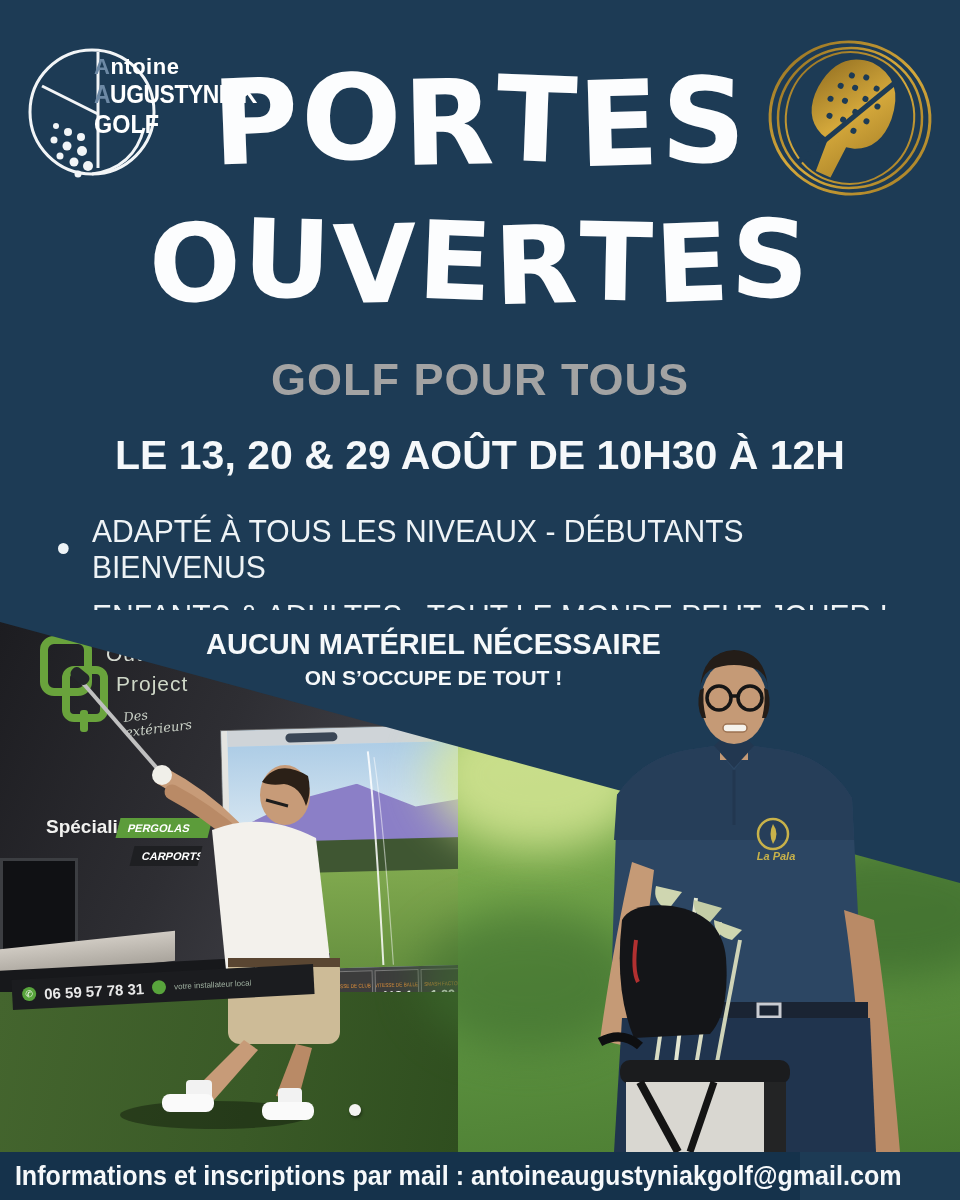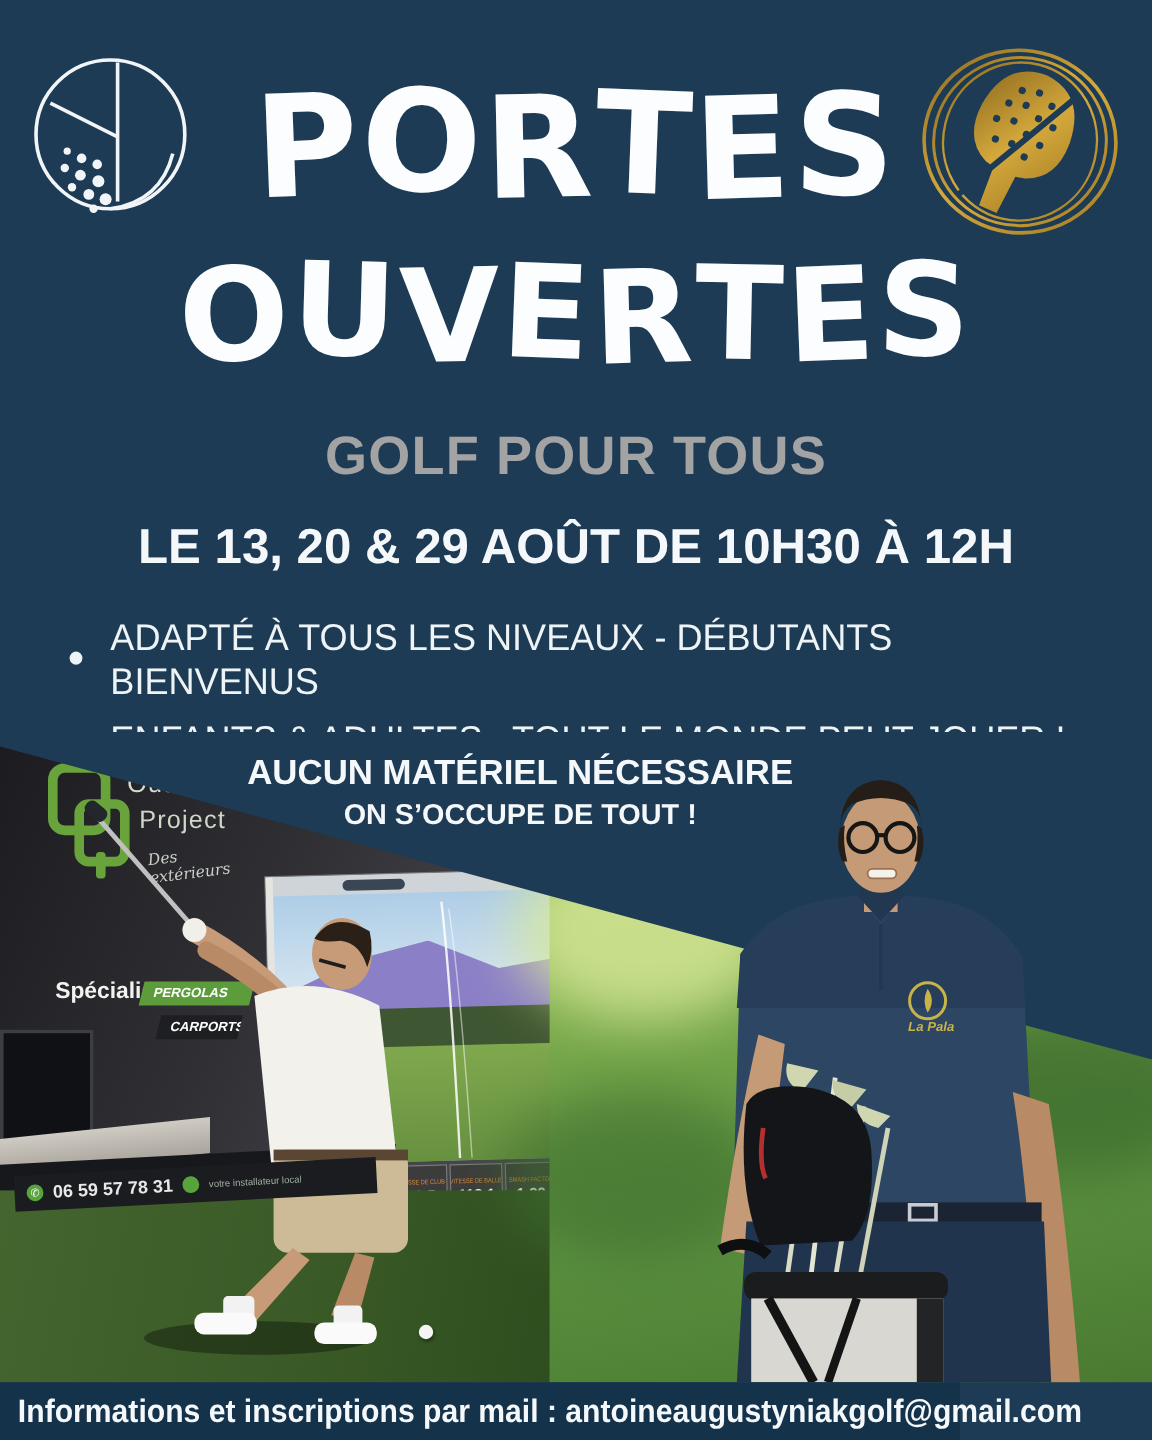--- a/index.html
+++ b/index.html
@@ -31,21 +31,21 @@
     font-size:45px;font-weight:bold;letter-spacing:1px;}
   .dateline{left:0;top:432px;width:960px;text-align:center;color:#f5f8fa;
     font-size:41px;font-weight:bold;}
 
   .bullets{left:58px;top:514px;width:870px;color:#eef3f6;font-size:31px;}
   .bullet-row{display:flex;align-items:baseline;margin-bottom:13px;transform:scaleX(.97);transform-origin:left;}
   .bullet-dot{width:11px;height:11px;border-radius:50%;background:#eef3f6;margin:0 24px 4px 0;flex:none;align-self:center;}
 
   .note{left:0;width:867px;text-align:center;color:#f5f8fa;font-weight:bold;z-index:10;}
   .note1{top:628px;font-size:29px;}
-  .note2{top:666px;font-size:24px;}
+  .note2{top:666px;font-size:21px;}
 
   
   .photos{left:0;top:610px;width:960px;height:542px;overflow:hidden;z-index:1;}
   .navy-wedge{left:0;top:0;width:960px;height:542px;background:#1d3b55;
     clip-path:polygon(0 0,960px 0,960px 273px,0 12px);z-index:5;}
 
   
   .photo-left{left:0;top:0;width:458px;height:542px;z-index:2;
     background:linear-gradient(115deg,#1c1c20 0%,#2e2e33 40%,#44444b 75%,#55555c 100%);}
   .op-logo{left:40px;top:26px;}
@@ -123,20 +123,25 @@
         <circle cx="55" cy="97" r="4"></circle>
       <circle cx="28" cy="100" r="3.5"></circle>
         <circle cx="41" cy="106" r="4.5"></circle>
         <circle cx="56" cy="111" r="5"></circle>
       <circle cx="34" cy="116" r="3.5"></circle>
         <circle cx="48" cy="122" r="4.5"></circle>
         <circle cx="62" cy="126" r="5"></circle>
       <circle cx="52" cy="134" r="3.5"></circle>
     </g>
   </svg>
+  <div class="abs aag-text">
+    <div class="aag-first"><span class="initial">A</span><span>ntoine</span></div>
+    <div class="aag-last"><span class="initial">A</span><span>UGUSTYNIAK</span></div>
+    <div class="aag-suffix">GOLF</div>
+  </div>
 </div>
 
 <div class="abs padel-emblem">
   <svg width="176" height="176" viewBox="0 0 176 176">
     <defs>
       <linearGradient id="gold" x1="0" y1="0" x2="1" y2="1">
         <stop offset="0" stop-color="#8f6c20"></stop>
           <stop offset=".5" stop-color="#d4a83b"></stop>
           <stop offset="1" stop-color="#a37c25"></stop>
       </linearGradient>

